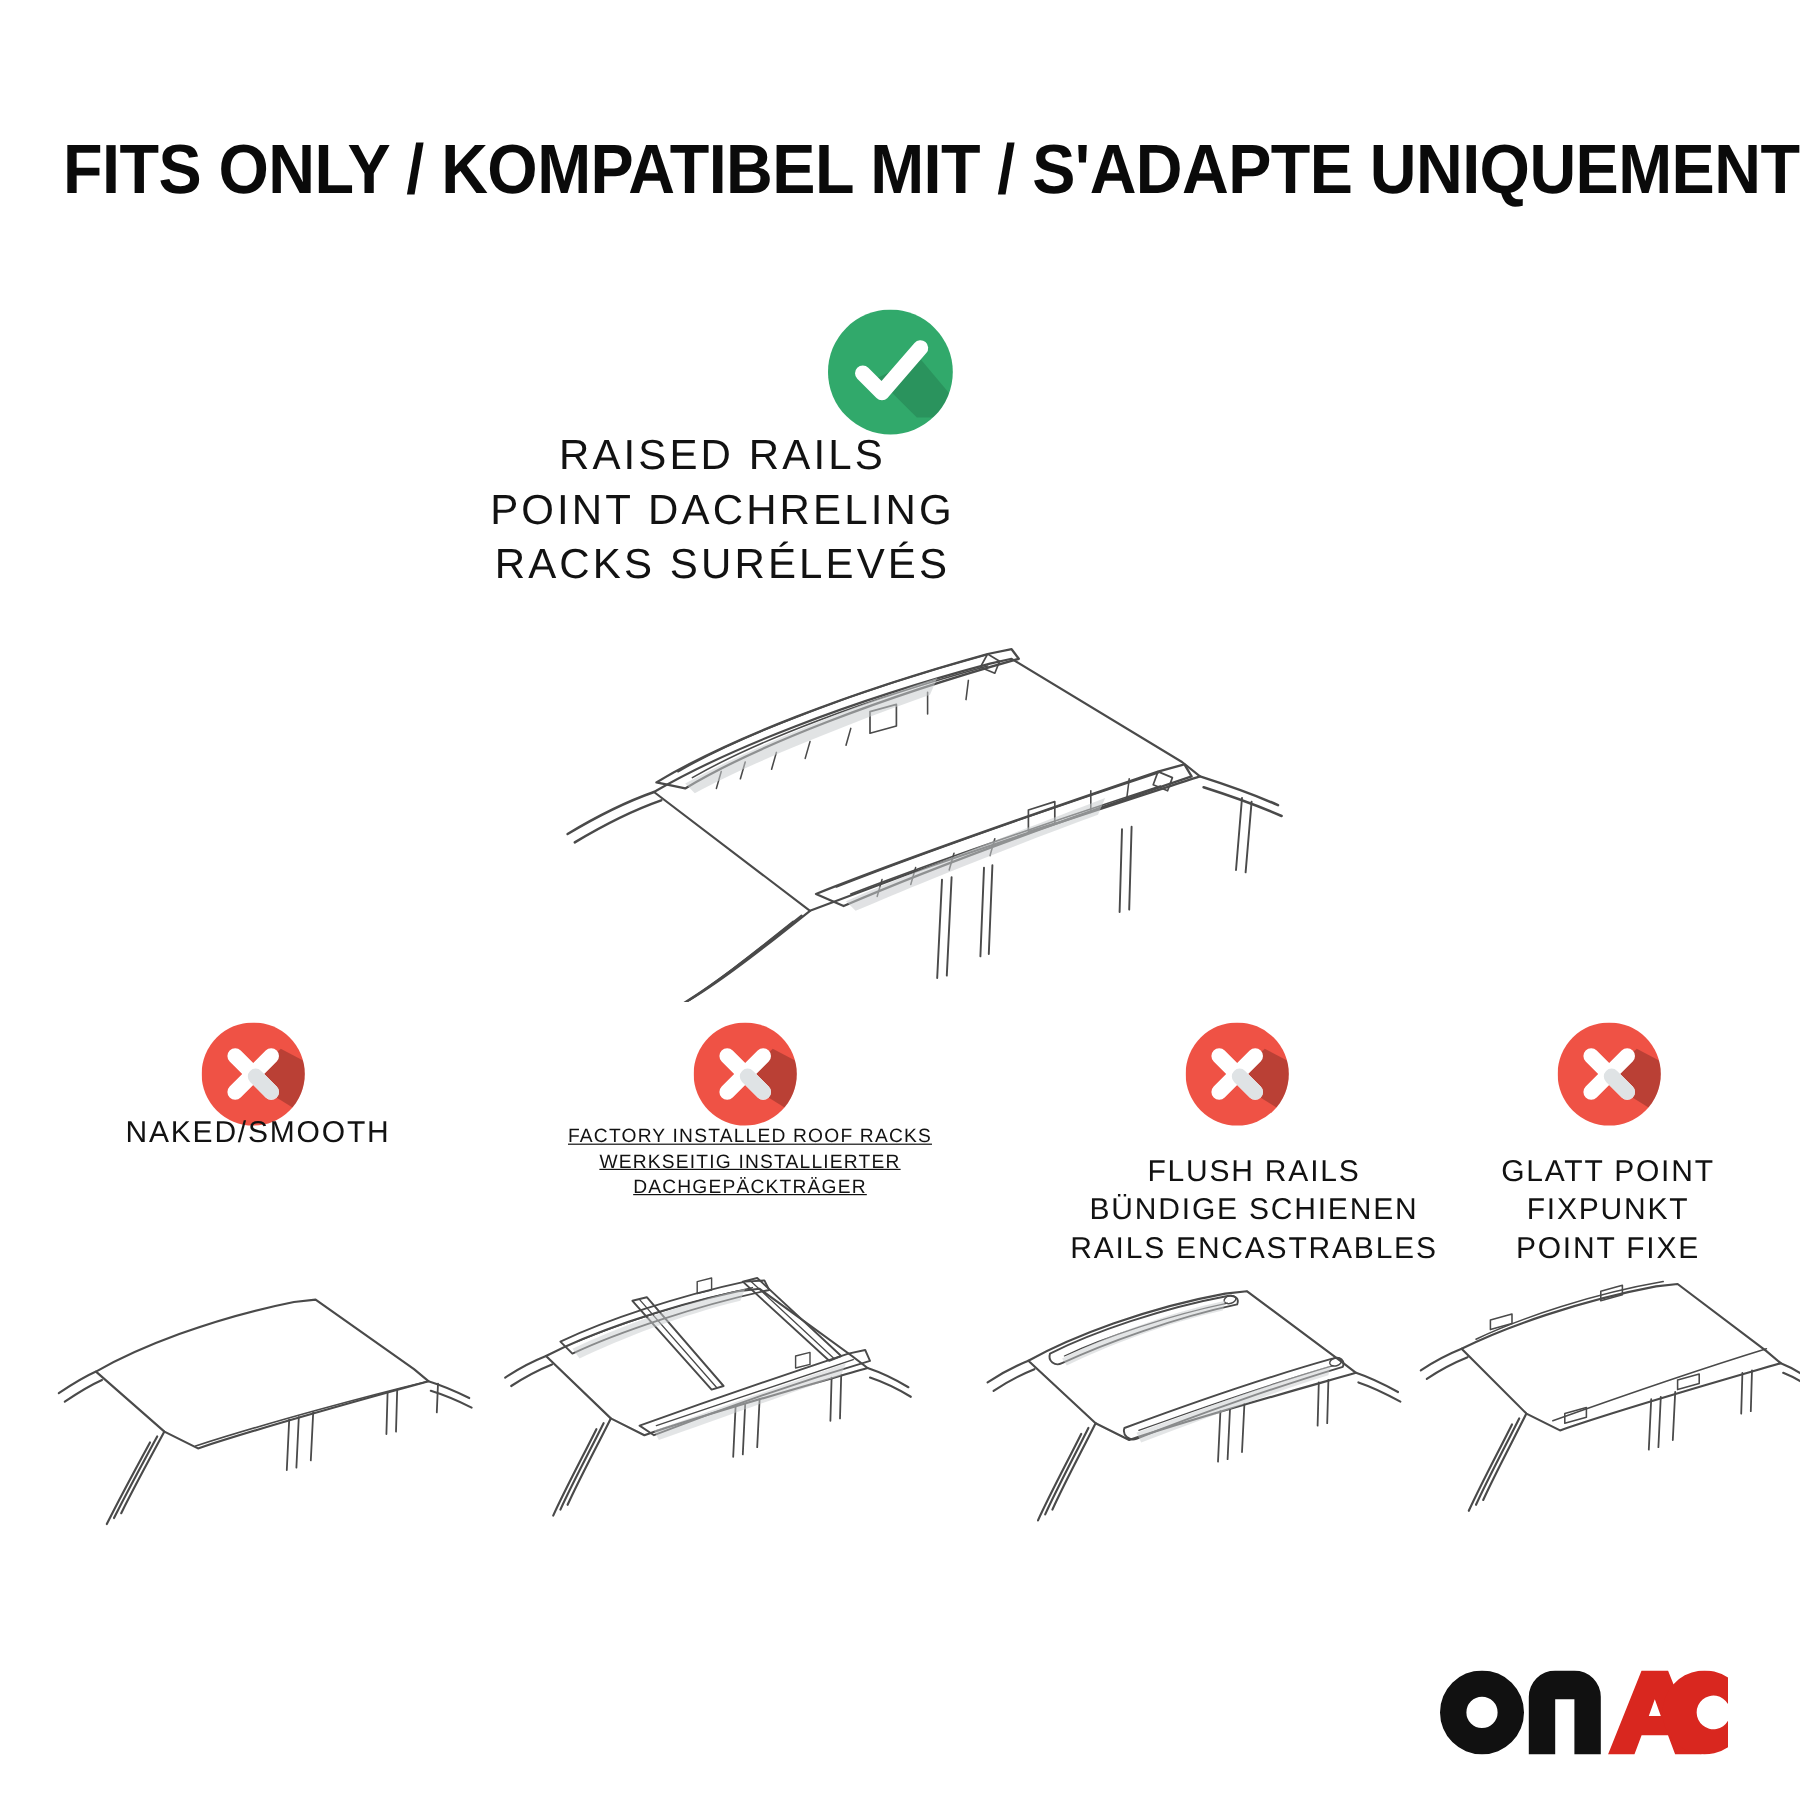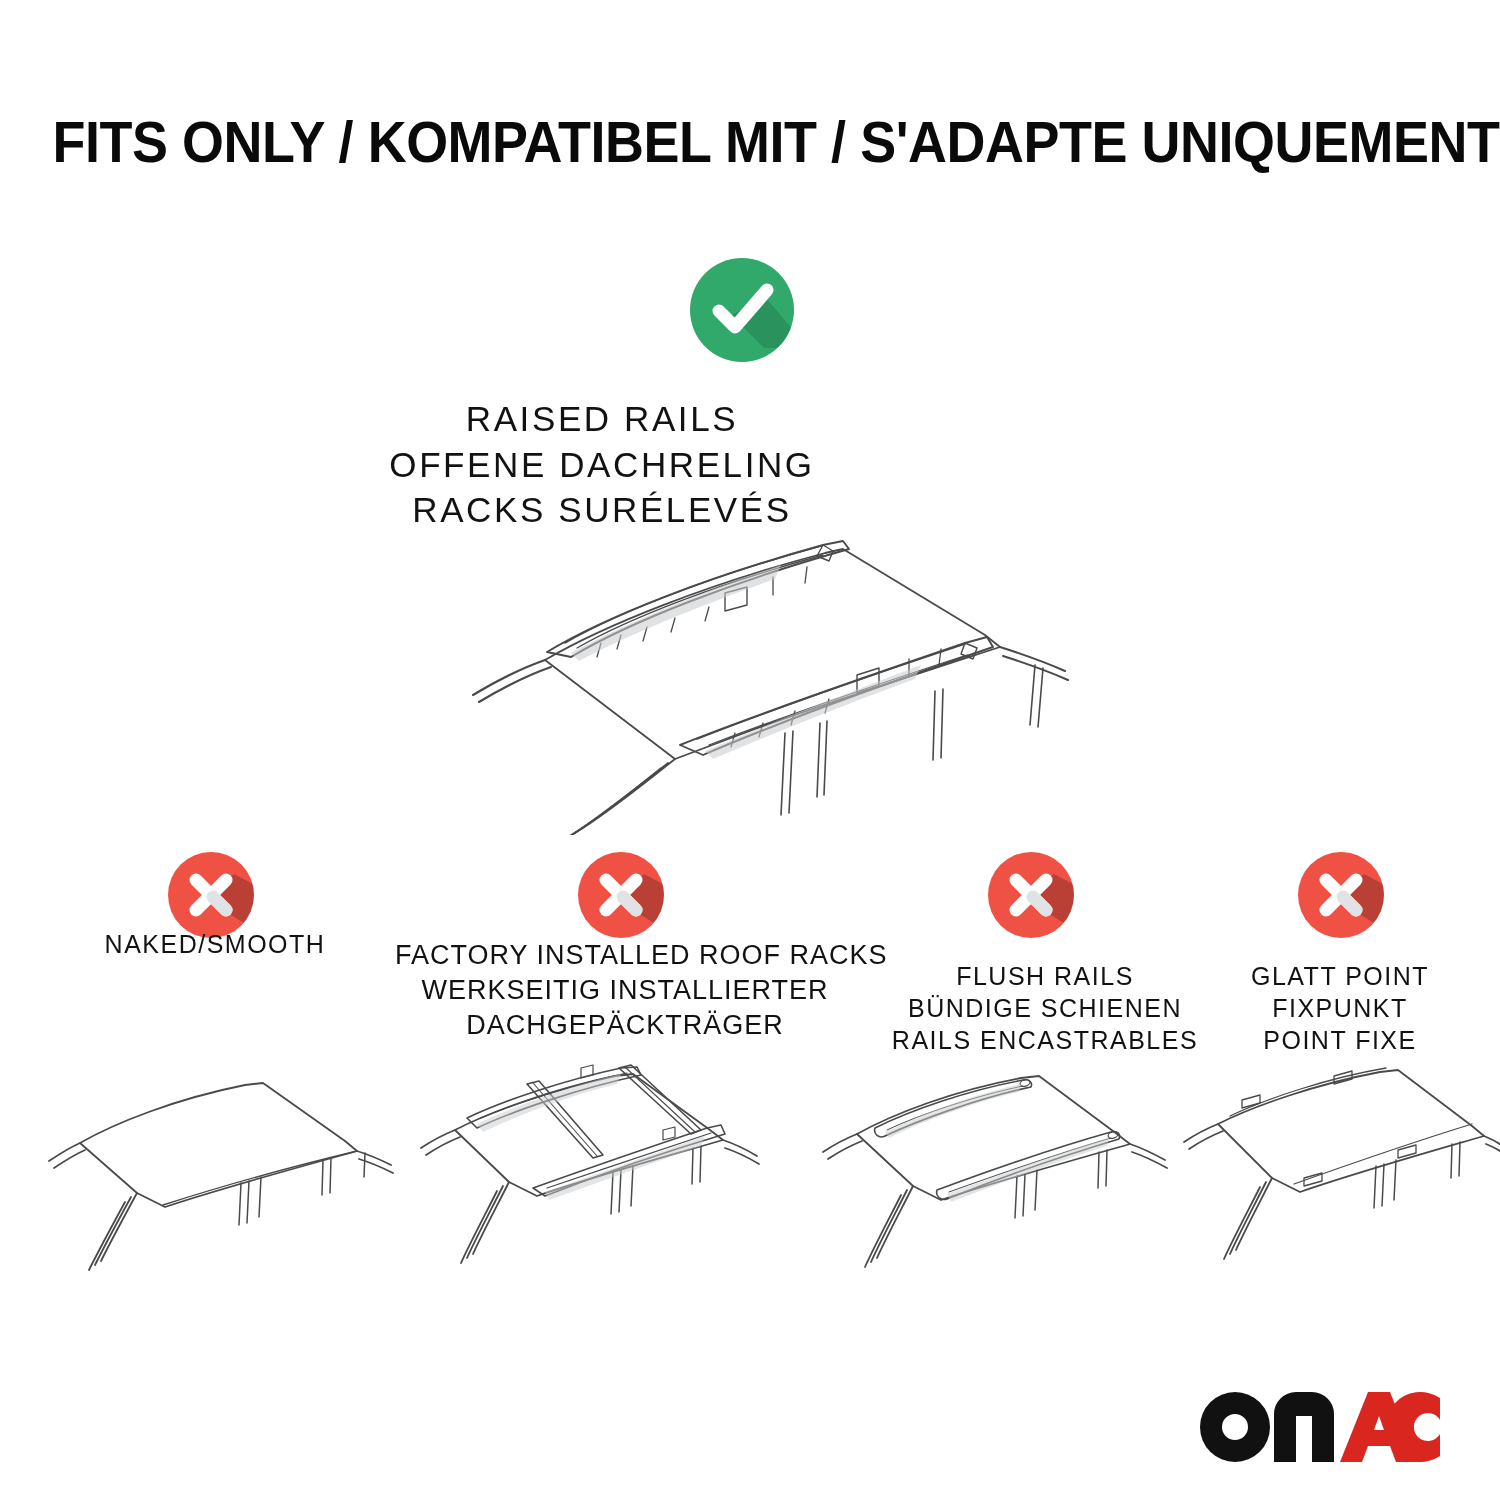--- a/index.html
+++ b/index.html
@@ -55,23 +55,24 @@
     font-size: 35px;
     letter-spacing: 2.6px;
     line-height: 1.30;
   }
   .caption-sub {
     font-size: 25px;
     letter-spacing: 1.5px;
     line-height: 1.28;
   }
   .caption-sub-sm {
-    font-size: 27px;
+    font-size: 16px;
     letter-spacing: 1.0px;
     line-height: 1.30;
+    text-decoration: underline;
   }
 
   
   .roof {
     position: absolute;
   }
   .roof svg { display: block; }
 
   
   .logo {
@@ -94,23 +95,23 @@
         </clipPath>
     </defs>
     <circle cx="52" cy="52" r="52" fill="#31A96B"></circle>
     <g clip-path="url(#clipGreen)">
       <path d="M41 57 L74 90 L118 90 L76 40 Z" fill="#000000" opacity="0.13"></path>
     </g>
     <path d="M29 53 L45 69 L77 32" fill="none" stroke="#ffffff" stroke-width="13" stroke-linecap="round" stroke-linejoin="round"></path>
   </svg>
 </div>
 
-<div class="caption caption-main" style="left:0; width:1204px; top:396px;">
+<div class="caption caption-main" style="left:0; width:1204px; top:357px;">
   <span class="ln">RAISED RAILS</span>
-  <span class="ln">OFFENE DACHRELING</span>
+  <span class="ln">POINT DACHRELING</span>
   <span class="ln">RACKS SURÉLEVÉS</span>
 </div>
 
 <div class="roof" style="left:425px; top:515px;">
   <svg width="670" height="320" viewBox="0 0 670 320">
     <g fill="none" stroke="#4A4A4A" stroke-width="2.1" stroke-linejoin="round" stroke-linecap="round">
 
       <path d="M120 145 C 180 110 280 70 400 38 L 418 34 L 560 120 L 575 132
                C 520 150 420 182 330 214 L 250 244 Z" stroke-width="1.8"></path>
 

